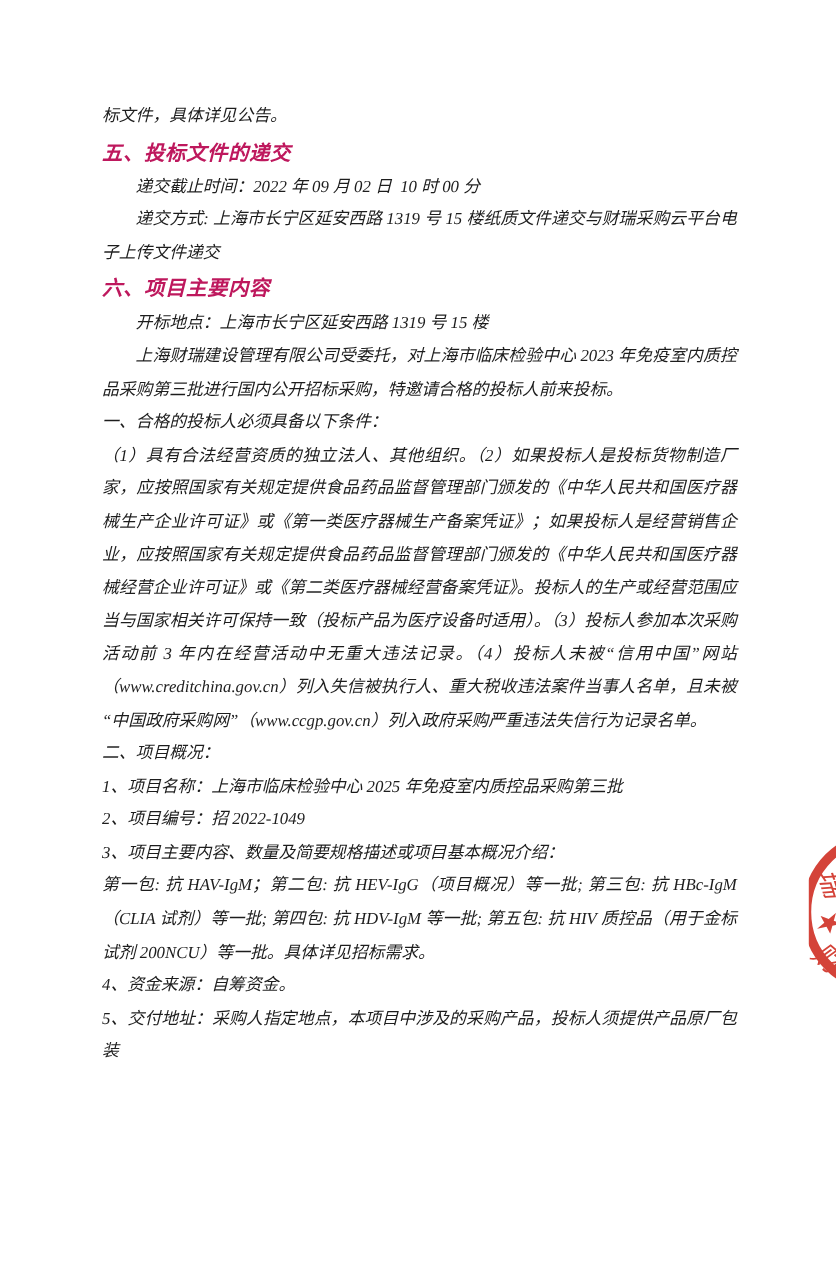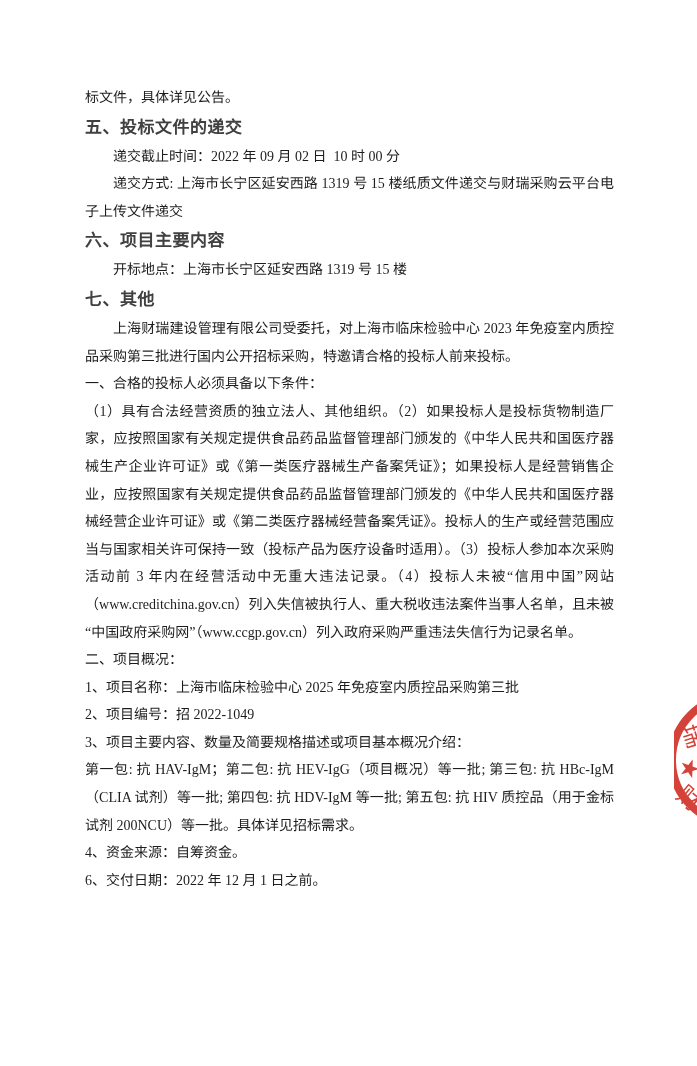--- a/index.html
+++ b/index.html
@@ -4,38 +4,38 @@
 <style>
   html,body { margin:0; padding:0; }
   body {
     width:697px; height:1066px;
     background:#ffffff;
     overflow:hidden;
     position:relative;
     font-family:"Liberation Serif","DejaVu Serif",serif;
   }
   .page {
-    position:absolute; inset:0; overflow:hidden; background:#ffffff;
+    position:absolute; inset:0; overflow:hidden; background:#ffffff;font-style:italic;
   }
   .content {
     position:absolute;
     top:84px; left:85px; width:529px;
     color:#1d1d1d;
     font-size:14px;
     line-height:27.6px;
     text-align:justify;
   }
   .content p { margin:0; white-space:pre-wrap; }
   .content p.indent { text-indent:2em; }
   .content h2.heading {
     margin:0;
     font-size:17px;
     line-height:31px;
     font-weight:700;
-    color:#404040;
+    color:#be185d;
     text-align:left;
     letter-spacing:0.5px;
     white-space:pre-wrap;
   }
   
   .seal {
     position:absolute;
     top:692px; right:-27px;
     width:50px; height:136px;
     pointer-events:none;
@@ -47,31 +47,30 @@
 
 <div class="page">
 
   <div class="content" id="doc-content">
       <p class="plain">标文件，具体详见公告。</p>
       <h2 class="heading">五、投标文件的递交</h2>
       <p class="indent">递交截止时间：2022 年 09 月 02 日  10 时 00 分</p>
       <p class="indent">递交方式: 上海市长宁区延安西路 1319 号 15 楼纸质文件递交与财瑞采购云平台电子上传文件递交</p>
       <h2 class="heading">六、项目主要内容</h2>
       <p class="indent">开标地点：上海市长宁区延安西路 1319 号 15 楼</p>
-      <h2 class="heading">七、其他</h2>
       <p class="indent">上海财瑞建设管理有限公司受委托，对上海市临床检验中心 2023 年免疫室内质控品采购第三批进行国内公开招标采购，特邀请合格的投标人前来投标。</p>
       <p class="plain">一、合格的投标人必须具备以下条件：</p>
       <p class="plain">（1）具有合法经营资质的独立法人、其他组织。（2）如果投标人是投标货物制造厂家，应按照国家有关规定提供食品药品监督管理部门颁发的《中华人民共和国医疗器械生产企业许可证》或《第一类医疗器械生产备案凭证》；如果投标人是经营销售企业，应按照国家有关规定提供食品药品监督管理部门颁发的《中华人民共和国医疗器械经营企业许可证》或《第二类医疗器械经营备案凭证》。投标人的生产或经营范围应当与国家相关许可保持一致（投标产品为医疗设备时适用）。（3）投标人参加本次采购活动前 3 年内在经营活动中无重大违法记录。（4）投标人未被“信用中国”网站（www.creditchina.gov.cn）列入失信被执行人、重大税收违法案件当事人名单，且未被“中国政府采购网”（www.ccgp.gov.cn）列入政府采购严重违法失信行为记录名单。</p>
       <p class="plain">二、项目概况：</p>
       <p class="plain">1、项目名称：上海市临床检验中心 2025 年免疫室内质控品采购第三批</p>
       <p class="plain">2、项目编号：招 2022-1049</p>
       <p class="plain">3、项目主要内容、数量及简要规格描述或项目基本概况介绍：</p>
       <p class="plain">第一包: 抗 HAV-IgM；第二包: 抗 HEV-IgG（项目概况）等一批; 第三包: 抗 HBc-IgM（CLIA 试剂）等一批; 第四包: 抗 HDV-IgM 等一批; 第五包: 抗 HIV 质控品（用于金标试剂 200NCU）等一批。具体详见招标需求。</p>
       <p class="plain">4、资金来源：自筹资金。</p>
-      <p class="plain">6、交付日期：2022 年 12 月 1 日之前。</p>
+      <p class="plain">5、交付地址：采购人指定地点，本项目中涉及的采购产品，投标人须提供产品原厂包装</p>
     </div>
 
   <div class="seal">
     <svg viewBox="0 0 50 136" xmlns="http://www.w3.org/2000/svg">
       <g id="seal-group" opacity="0.88">
         <circle cx="62" cy="68" r="64" fill="none" stroke-width="8" stroke="#cf2a1e"></circle>
         <text x="10" y="48" font-size="24" transform="rotate(72 18 40)" fill="#cf2a1e">瑞</text>
         <text x="6" y="82" font-size="20" transform="rotate(20 12 74)" fill="#cf2a1e">★</text>
         <text x="4" y="112" font-size="24" transform="rotate(40 12 104)" fill="#cf2a1e">财</text>
       </g>

